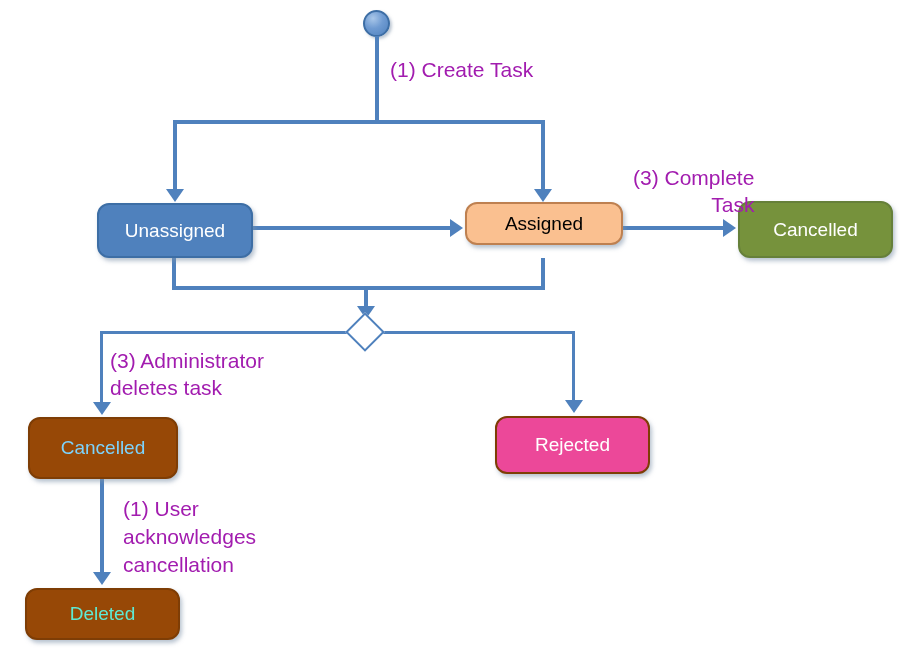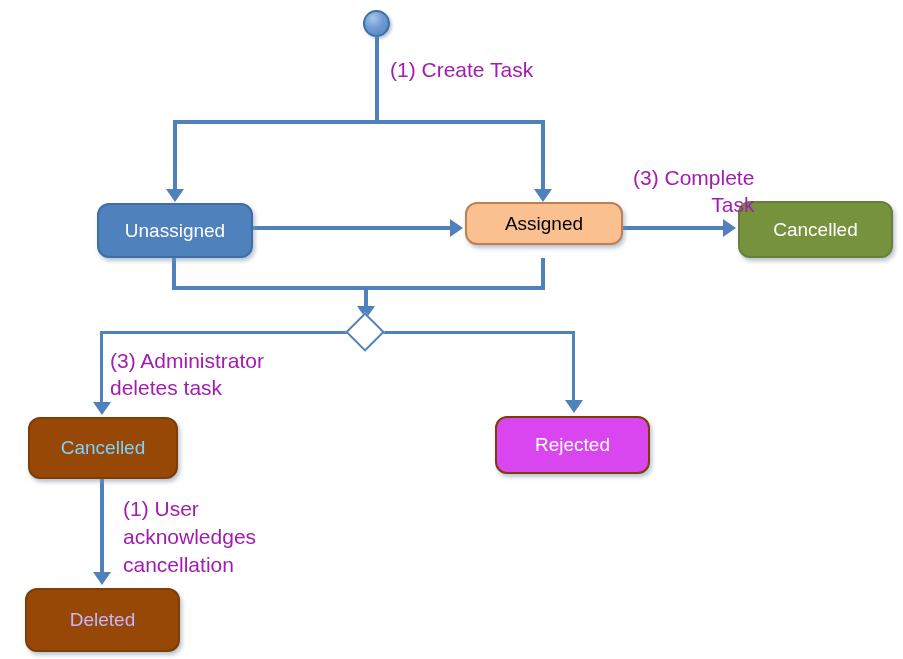--- a/index.html
+++ b/index.html
@@ -131,25 +131,25 @@
   </div>
 
   <div class="state-node node-green" style="left: 738px; top: 201px; width: 155px; height: 57px; background-color: rgb(118, 146, 60); color: rgb(255, 255, 255);">
     <span>Cancelled</span>
   </div>
 
   <div class="state-node node-brown" style="left: 28px; top: 417px; width: 150px; height: 62px; background-color: rgb(151, 72, 6); color: #7dd3fc;">
     <span>Cancelled</span>
   </div>
 
-  <div class="state-node node-brown" style="left: 495px; top: 416px; width: 155px; height: 58px; background-color: #d946ef; color: rgb(255, 255, 255);">
+  <div class="state-node node-brown" style="left: 495px; top: 416px; width: 155px; height: 58px; background-color: #ec4899; color: rgb(255, 255, 255);">
     <span>Rejected</span>
   </div>
 
-  <div class="state-node node-brown" style="left: 25px; top: 588px; width: 155px; height: 64px; background-color: rgb(151, 72, 6); color: #c4b5fd;">
+  <div class="state-node node-brown" style="left: 25px; top: 588px; width: 155px; height: 52px; background-color: rgb(151, 72, 6); color: #5eead4;">
     <span>Deleted</span>
   </div>
 
   <div class="edge-label" style="left:390px; top:56px;">(1) Create Task</div>
 
 
   <div class="edge-label" style="left:633px; top:164px;text-align:right;">(3) Complete
 Task</div>
 
 

